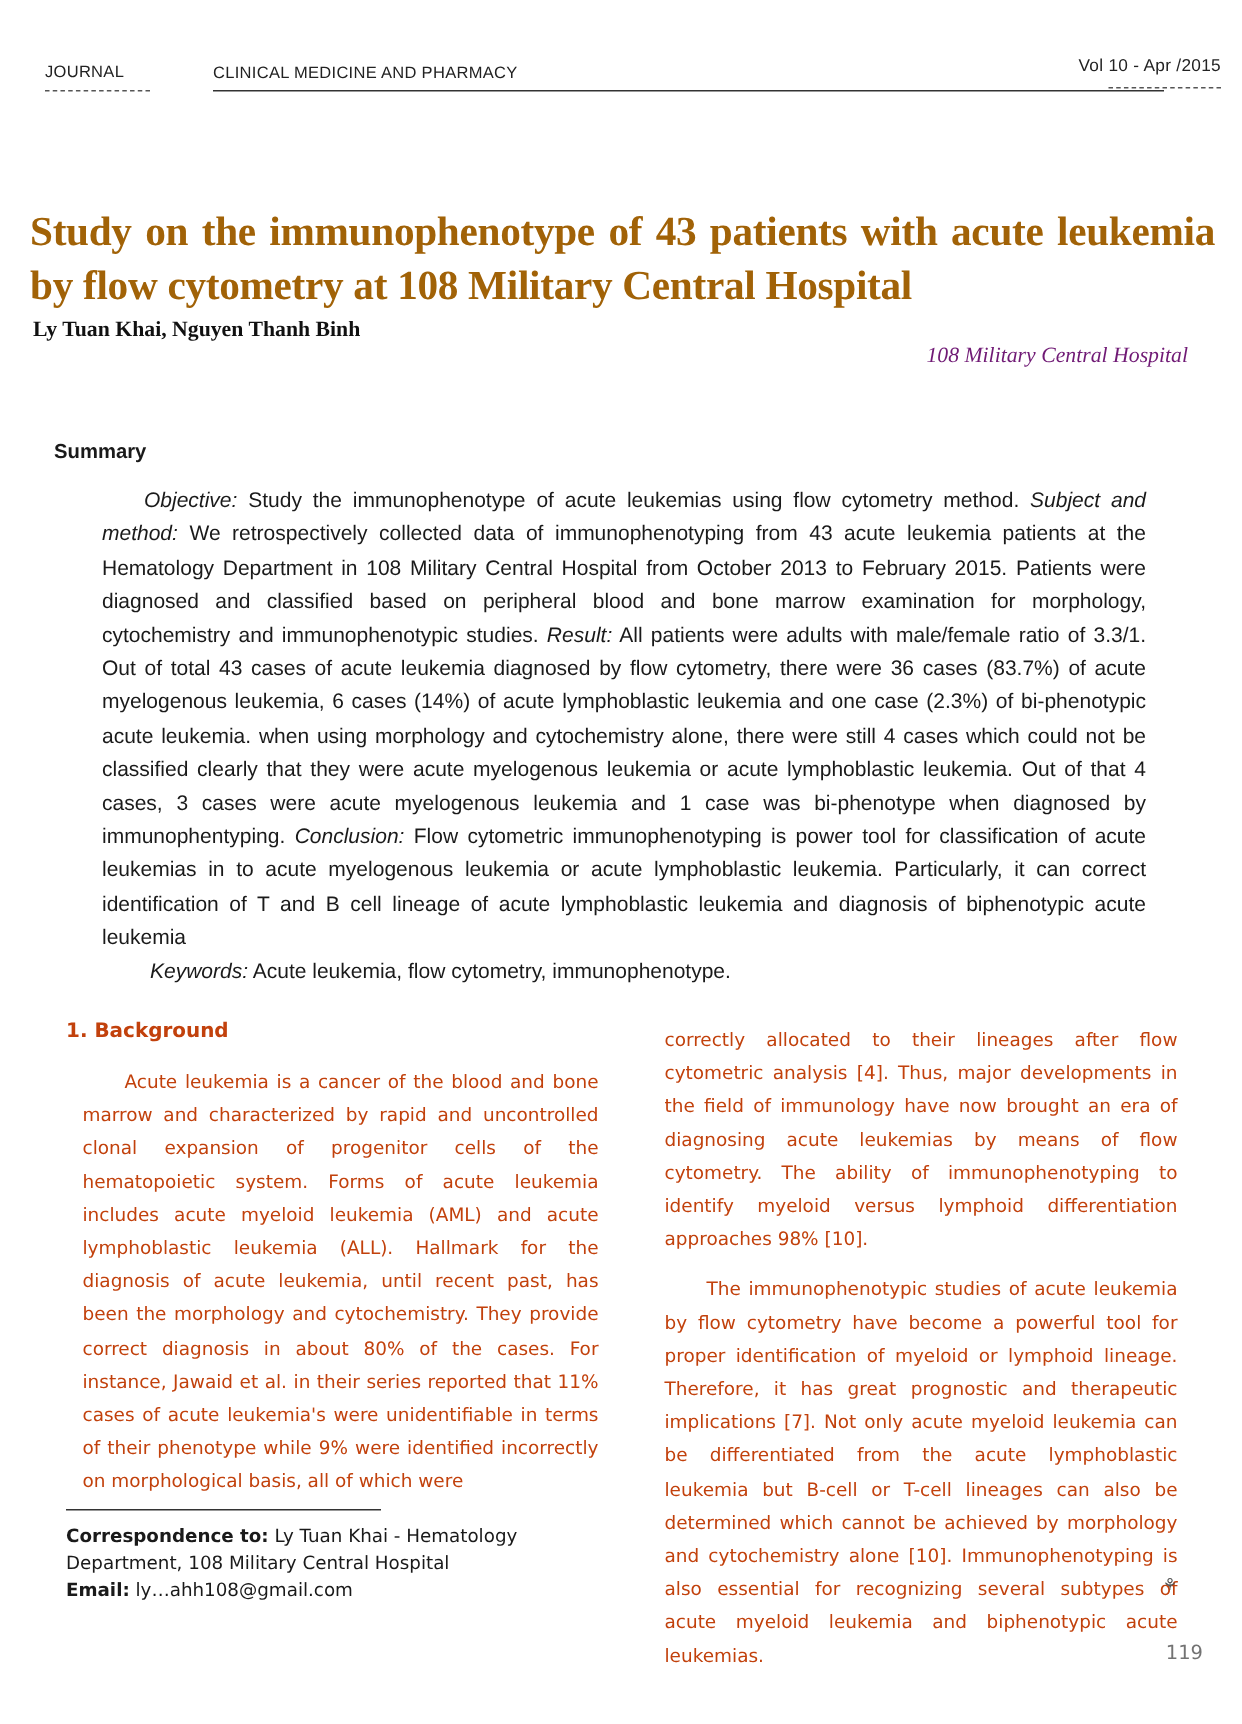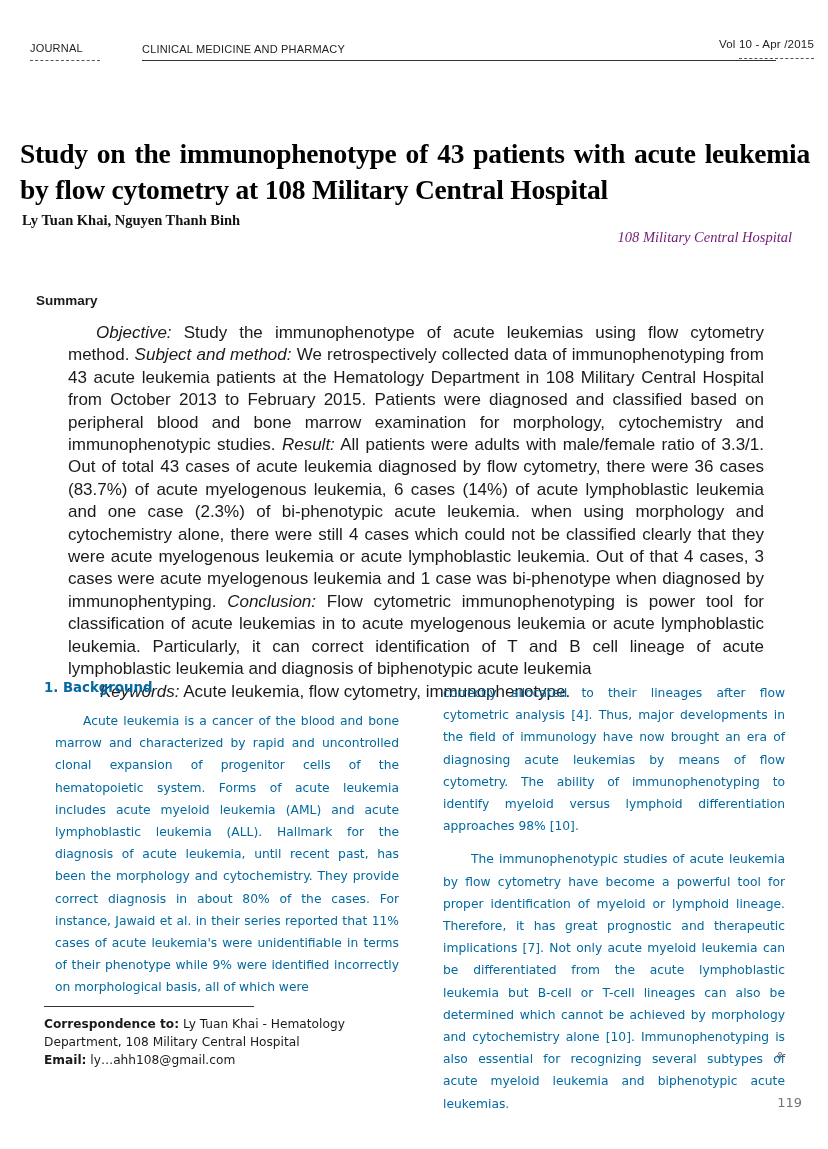--- a/index.html
+++ b/index.html
@@ -9,37 +9,37 @@
     font-family: "Liberation Sans", sans-serif; font-size: 11px; letter-spacing: 0.2px; color: #222; }
   .rh-journal { position: absolute; left: 0; top: 4px; }
   .rh-title { position: absolute; left: 112px; top: 5px; }
   .rh-vol { position: absolute; right: 0; top: 0; font-size: 11.5px; }
   .rh-rule { position: absolute; left: 112px; right: 38px; top: 22px; border-top: 1px solid #333; }
   .rh-rule-left { position: absolute; left: 0; width: 70px; top: 22px; border-top: 1px dashed #555; }
   .rh-rule-right { position: absolute; right: 0; width: 75px; top: 20px; border-top: 1px dashed #555; }
 
   .title { position: absolute; left: 20px; top: 118px; width: 790px;
     font-family: "Liberation Serif", serif; font-weight: bold; font-size: 27.5px; line-height: 36px;
-    text-align: justify; text-align-last: left; color: #000000; letter-spacing: -0.2px; }
+    text-align: justify; text-align-last: left; color: #a16207; letter-spacing: -0.2px; }
   .authors { position: absolute; left: 22px; top: 212px;
     font-family: "Liberation Serif", serif; font-weight: bold; font-size: 14.5px; color: #111; }
   .affil { position: absolute; right: 36px; top: 229px;
     font-family: "Liberation Serif", serif; font-style: italic; font-size: 14.5px; color: #701a75; }
 
   .summary-head { position: absolute; left: 36px; top: 293px;
     font-family: "Liberation Sans", sans-serif; font-weight: bold; font-size: 13.5px; }
   .abstract { position: absolute; left: 68px; top: 322px; width: 696px;
-    font-family: "Liberation Sans", sans-serif; font-size: 17px; line-height: 22.4px;
+    font-family: "Liberation Sans", sans-serif; font-size: 14px; line-height: 22.4px;
     text-align: justify; color: #1a1a1a; }
   .abstract p { margin: 0; text-indent: 28px; }
   .abstract .kw { text-indent: 32px; margin-top: 0; }
   .it { font-style: italic; }
 
   .col { position: absolute; font-family: "DejaVu Sans", sans-serif; font-size: 12.3px;
-    line-height: 22.2px; text-align: justify; color: #0369a1; }
+    line-height: 22.2px; text-align: justify; color: #c2410c; }
   .col-left { left: 44px; top: 677px; width: 366px; }
   .col-right { left: 432px; top: 671px; width: 364px; }
   .sec-head { font-family: "DejaVu Sans", sans-serif; font-weight: bold; font-size: 13.3px; margin: 0 0 8px 0; line-height: 22px; }
   .col p { margin: 11px; }
   .col .indent { text-indent: 28px; }
 
   .footnote-rule { position: absolute; left: 44px; top: 1006px; width: 210px; border-top: 1px solid #333; }
   .footnote { position: absolute; left: 44px; top: 1015px; width: 366px;
     font-family: "DejaVu Sans", sans-serif; font-size: 12.2px; line-height: 18px; color: #1a1a1a; }
   .footnote b { font-weight: bold; }

